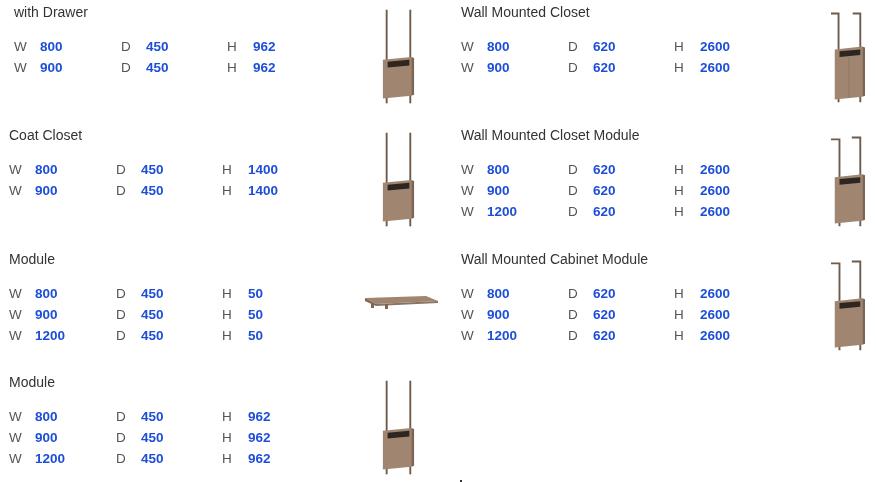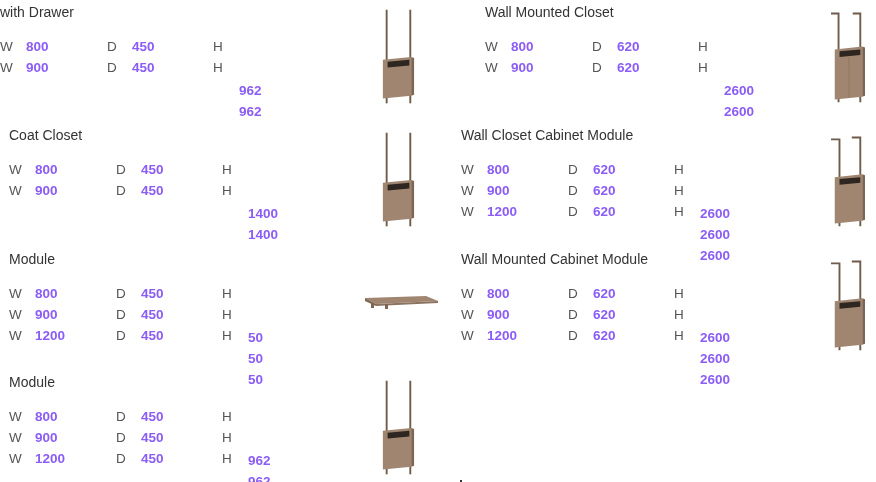--- a/index.html
+++ b/index.html
@@ -2,24 +2,24 @@
 <html><head>
 <meta charset="utf-8">
 <style>
   html, body { margin: 0; padding: 0; background: #ffffff; }
   body { width: 876px; height: 482px; position: relative; overflow: hidden;
          font-family: "Liberation Sans", sans-serif; color: #222; }
   .section { position: absolute; }
   .title { position: absolute; left: 0; top: 0; font-size: 14px; color: #333; white-space: nowrap; }
   .row { position: absolute; left: 0; height: 21px; font-size: 13.5px; white-space: nowrap; }
   .lbl { position: absolute; color: #555; font-weight: normal; }
-  .val { position: absolute; color: #8b5cf6; font-weight: bold; }
+  .val { position: absolute; color: #1d4ed8; font-weight: bold; }
   .l-w { left: 0; } .v-w { left: 26px; }
   .l-d { left: 107px; } .v-d { left: 132px; }
-  .l-h { left: 213px; } .v-h { left: 239px; margin-top: 44px; }
+  .l-h { left: 213px; } .v-h { left: 239px; }
   .illus { position: absolute; }
 </style>
 </head>
 <body>
 
 <svg width="0" height="0" style="position:absolute">
   <defs>
     <symbol id="floor-unit" viewBox="0 0 40 110">
       <line x1="8" y1="5" x2="8" y2="104" stroke="#6e5b4b" stroke-width="2"></line>
       <line x1="33" y1="5" x2="33" y2="104" stroke="#6e5b4b" stroke-width="2"></line>
@@ -30,21 +30,21 @@
     <symbol id="wall-unit" viewBox="0 0 40 110">
       <polyline points="2,12 11,12 11,104" fill="none" stroke="#6e5b4b" stroke-width="2"></polyline>
       <polyline points="24,10 33,10 33,104" fill="none" stroke="#6e5b4b" stroke-width="2"></polyline>
       <polygon points="6,52 35,49 35,98 6,101" fill="#a08670"></polygon>
       <polygon points="35,49 38,50 38,97 35,98" fill="#7d6552"></polygon>
       <polygon points="11,54 33,52 33,58 11,60" fill="#2e2620"></polygon>
     </symbol>
   </defs>
 </svg>
 
-<div class="section" style="left:0; top:4px; width:300px; height:80px;">
+<div class="section" style="left:14px; top:4px; width:300px; height:80px;">
   <div class="title">with Drawer</div>
   <div class="row" style="top:35px;">
     <span class="lbl l-w">W</span>
       <span class="val v-w">800</span>
     <span class="lbl l-d">D</span>
       <span class="val v-d">450</span>
     <span class="lbl l-h">H</span>
       <span class="val v-h">962</span>
   </div>
   <div class="row" style="top:56px;">
@@ -142,21 +142,21 @@
     <span class="lbl l-d">D</span>
       <span class="val v-d">450</span>
     <span class="lbl l-h">H</span>
       <span class="val v-h">962</span>
   </div>
 </div>
 <svg class="illus" style="left:378px; top:376px;" width="40" height="104">
     <use href="#floor-unit"></use>
   </svg>
 
-<div class="section" style="left:485px; top:4px; width:300px; height:80px;">
+<div class="section" style="left:461px; top:4px; width:300px; height:80px;">
   <div class="title">Wall Mounted Closet</div>
   <div class="row" style="top:35px;">
     <span class="lbl l-w">W</span>
       <span class="val v-w">800</span>
     <span class="lbl l-d">D</span>
       <span class="val v-d">620</span>
     <span class="lbl l-h">H</span>
       <span class="val v-h">2600</span>
   </div>
   <div class="row" style="top:56px;">
@@ -171,21 +171,21 @@
 <svg class="illus" style="left:828px; top:4px;" width="40" height="104" viewBox="0 0 40 110">
   <polyline points="2,10 10,10 10,104" fill="none" stroke="#6e5b4b" stroke-width="2"></polyline>
   <polyline points="25,10 33,10 33,104" fill="none" stroke="#6e5b4b" stroke-width="2"></polyline>
   <polygon points="6,48 35,45 35,98 6,101" fill="#a08670"></polygon>
   <polygon points="35,45 38,46 38,97 35,98" fill="#7d6552"></polygon>
   <polygon points="11,50 33,48 33,54 11,56" fill="#2e2620"></polygon>
   <line x1="21" y1="56" x2="21" y2="99" stroke="#8a7360" stroke-width="0.7"></line>
 </svg>
 
 <div class="section" style="left:461px; top:127px; width:300px; height:100px;">
-  <div class="title">Wall Closet Cabinet Module</div>
+  <div class="title">Wall Mounted Closet Module</div>
   <div class="row" style="top:35px;">
     <span class="lbl l-w">W</span>
       <span class="val v-w">800</span>
     <span class="lbl l-d">D</span>
       <span class="val v-d">620</span>
     <span class="lbl l-h">H</span>
       <span class="val v-h">2600</span>
   </div>
   <div class="row" style="top:56px;">
     <span class="lbl l-w">W</span>

